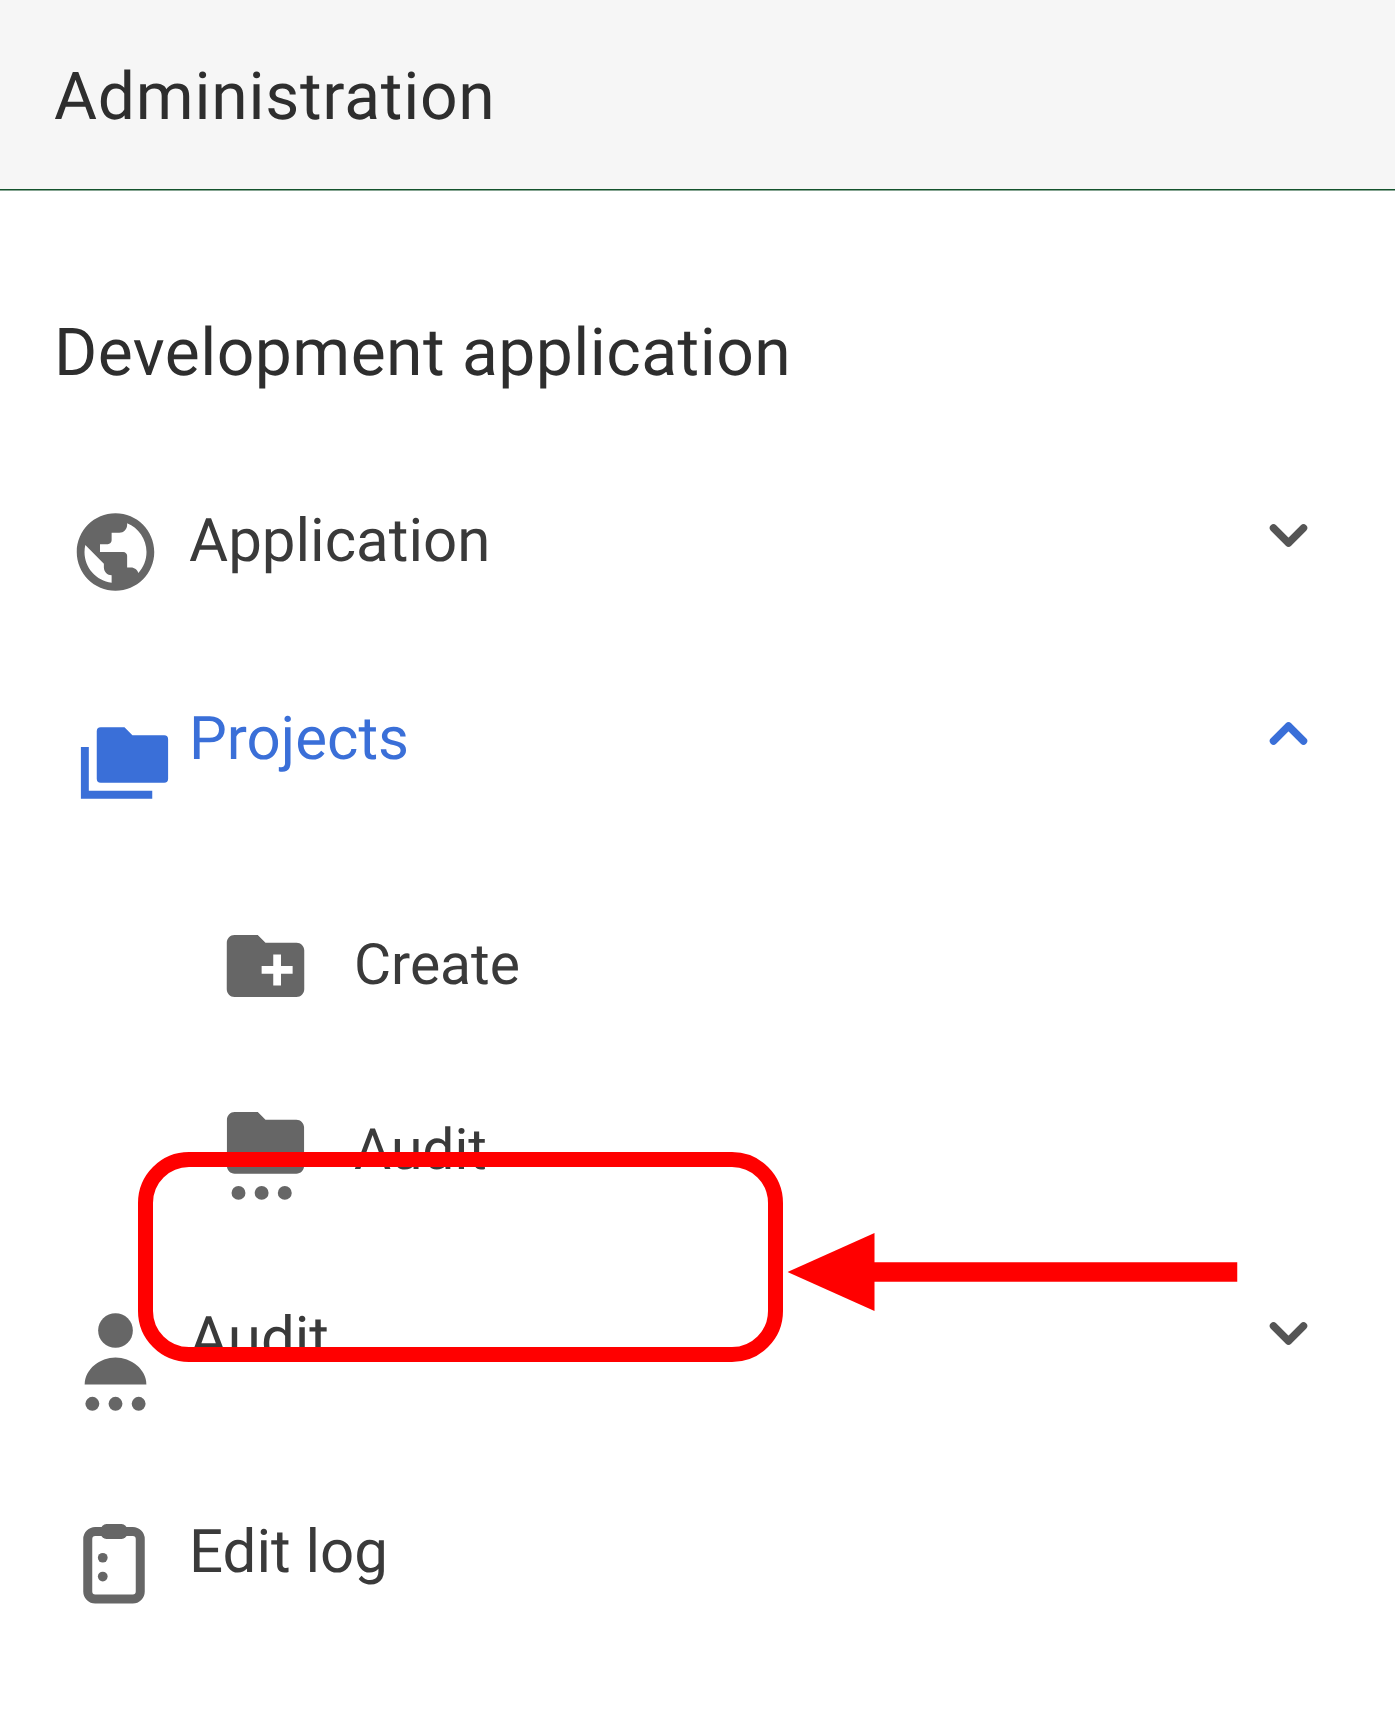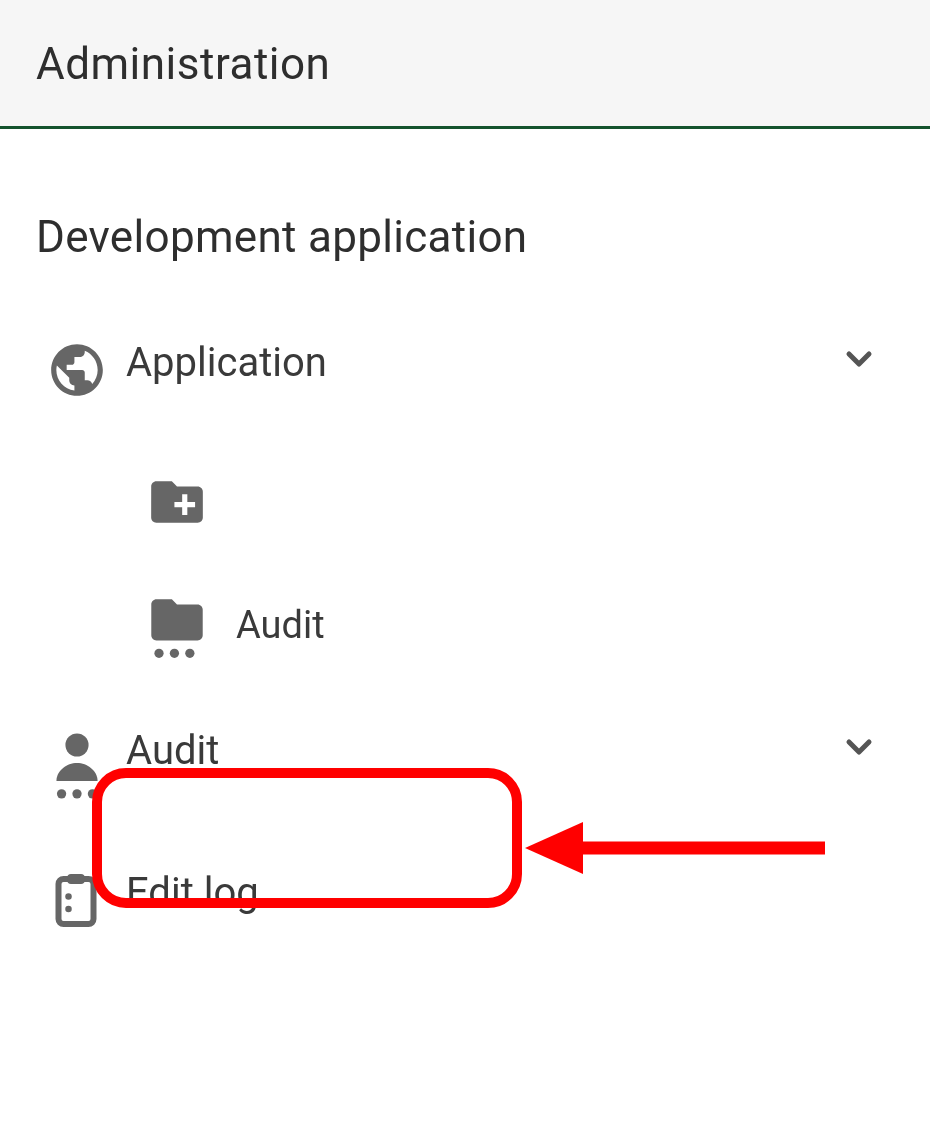--- a/index.html
+++ b/index.html
@@ -10,21 +10,21 @@
     body {
       font-family: -apple-system, BlinkMacSystemFont, "Segoe UI", Roboto, "Helvetica Neue", Arial, sans-serif;
       width: 930px;
       height: 1146px;
       background: #ffffff;
       overflow: hidden;
       position: relative;
     }
     .header {
       background: #f6f6f6;
-      border-bottom: 3px solid #14532d;
+      border-bottom: 1px solid #14532d;
       padding: 38px 36px 36px 36px;
     }
     .header-title {
       font-size: 44px;
       font-weight: 400;
       color: #2e2e2e;
       letter-spacing: 0.5px;
     }
     .section {
       padding: 48px 36px 0 36px;
@@ -129,28 +129,43 @@
       </svg>
     </div>
     <div class="nav-label">Application</div>
     <div class="chevron">
       <svg width="40" height="40" viewBox="0 0 24 24" fill="none" stroke="#555555" stroke-width="3" stroke-linecap="round" stroke-linejoin="round">
         <polyline points="6 9 12 15 18 9"></polyline>
       </svg>
     </div>
   </div>
 
+  <div class="nav-item">
+    <div class="nav-icon-slot">
+      <svg width="74" height="74" viewBox="0 0 28 28">
+        <path fill="#3a6fd8" d="M8 6 h6 l2 2 h8 a1 1 0 0 1 1 1 v10 a1 1 0 0 1 -1 1 h-16 a1 1 0 0 1 -1 -1 v-12 a1 1 0 0 1 1 -1 z"></path>
+        <path fill="none" stroke="#3a6fd8" stroke-width="2" d="M4 11 v12 h17"></path>
+      </svg>
+    </div>
+    <div class="nav-label active">Projects</div>
+    <div class="chevron">
+      <svg width="40" height="40" viewBox="0 0 24 24" fill="none" stroke="#3a6fd8" stroke-width="3" stroke-linecap="round" stroke-linejoin="round">
+        <polyline points="6 15 12 9 18 15"></polyline>
+      </svg>
+    </div>
+  </div>
 
   <div class="sub-items">
     <div class="sub-item">
       <div class="sub-icon-slot">
         <svg width="62" height="62" viewBox="0 0 24 24" fill="#666666">
           <path d="M20 6h-8l-2-2H4c-1.11 0-1.99.89-1.99 2L2 18c0 1.11.89 2 2 2h16c1.11 0 2-.89 2-2V8c0-1.11-.89-2-2-2zm-1 8h-3v3h-2v-3h-3v-2h3V9h2v3h3v2z"></path>
         </svg>
       </div>
+      <div class="sub-label">Create</div>
     </div>
     <div class="sub-item">
       <div class="sub-icon-slot">
         <svg width="62" height="72" viewBox="0 0 24 28">
           <path fill="#666666" d="M10 4H4c-1.1 0-2 .9-2 2v12c0 1.1.9 2 2 2h16c1.1 0 2-.9 2-2V8c0-1.1-.9-2-2-2h-8l-2-2z"></path>
           <circle fill="#666666" cx="5" cy="25" r="1.8"></circle>
           <circle fill="#666666" cx="11" cy="25" r="1.8"></circle>
           <circle fill="#666666" cx="17" cy="25" r="1.8"></circle>
         </svg>
       </div>

